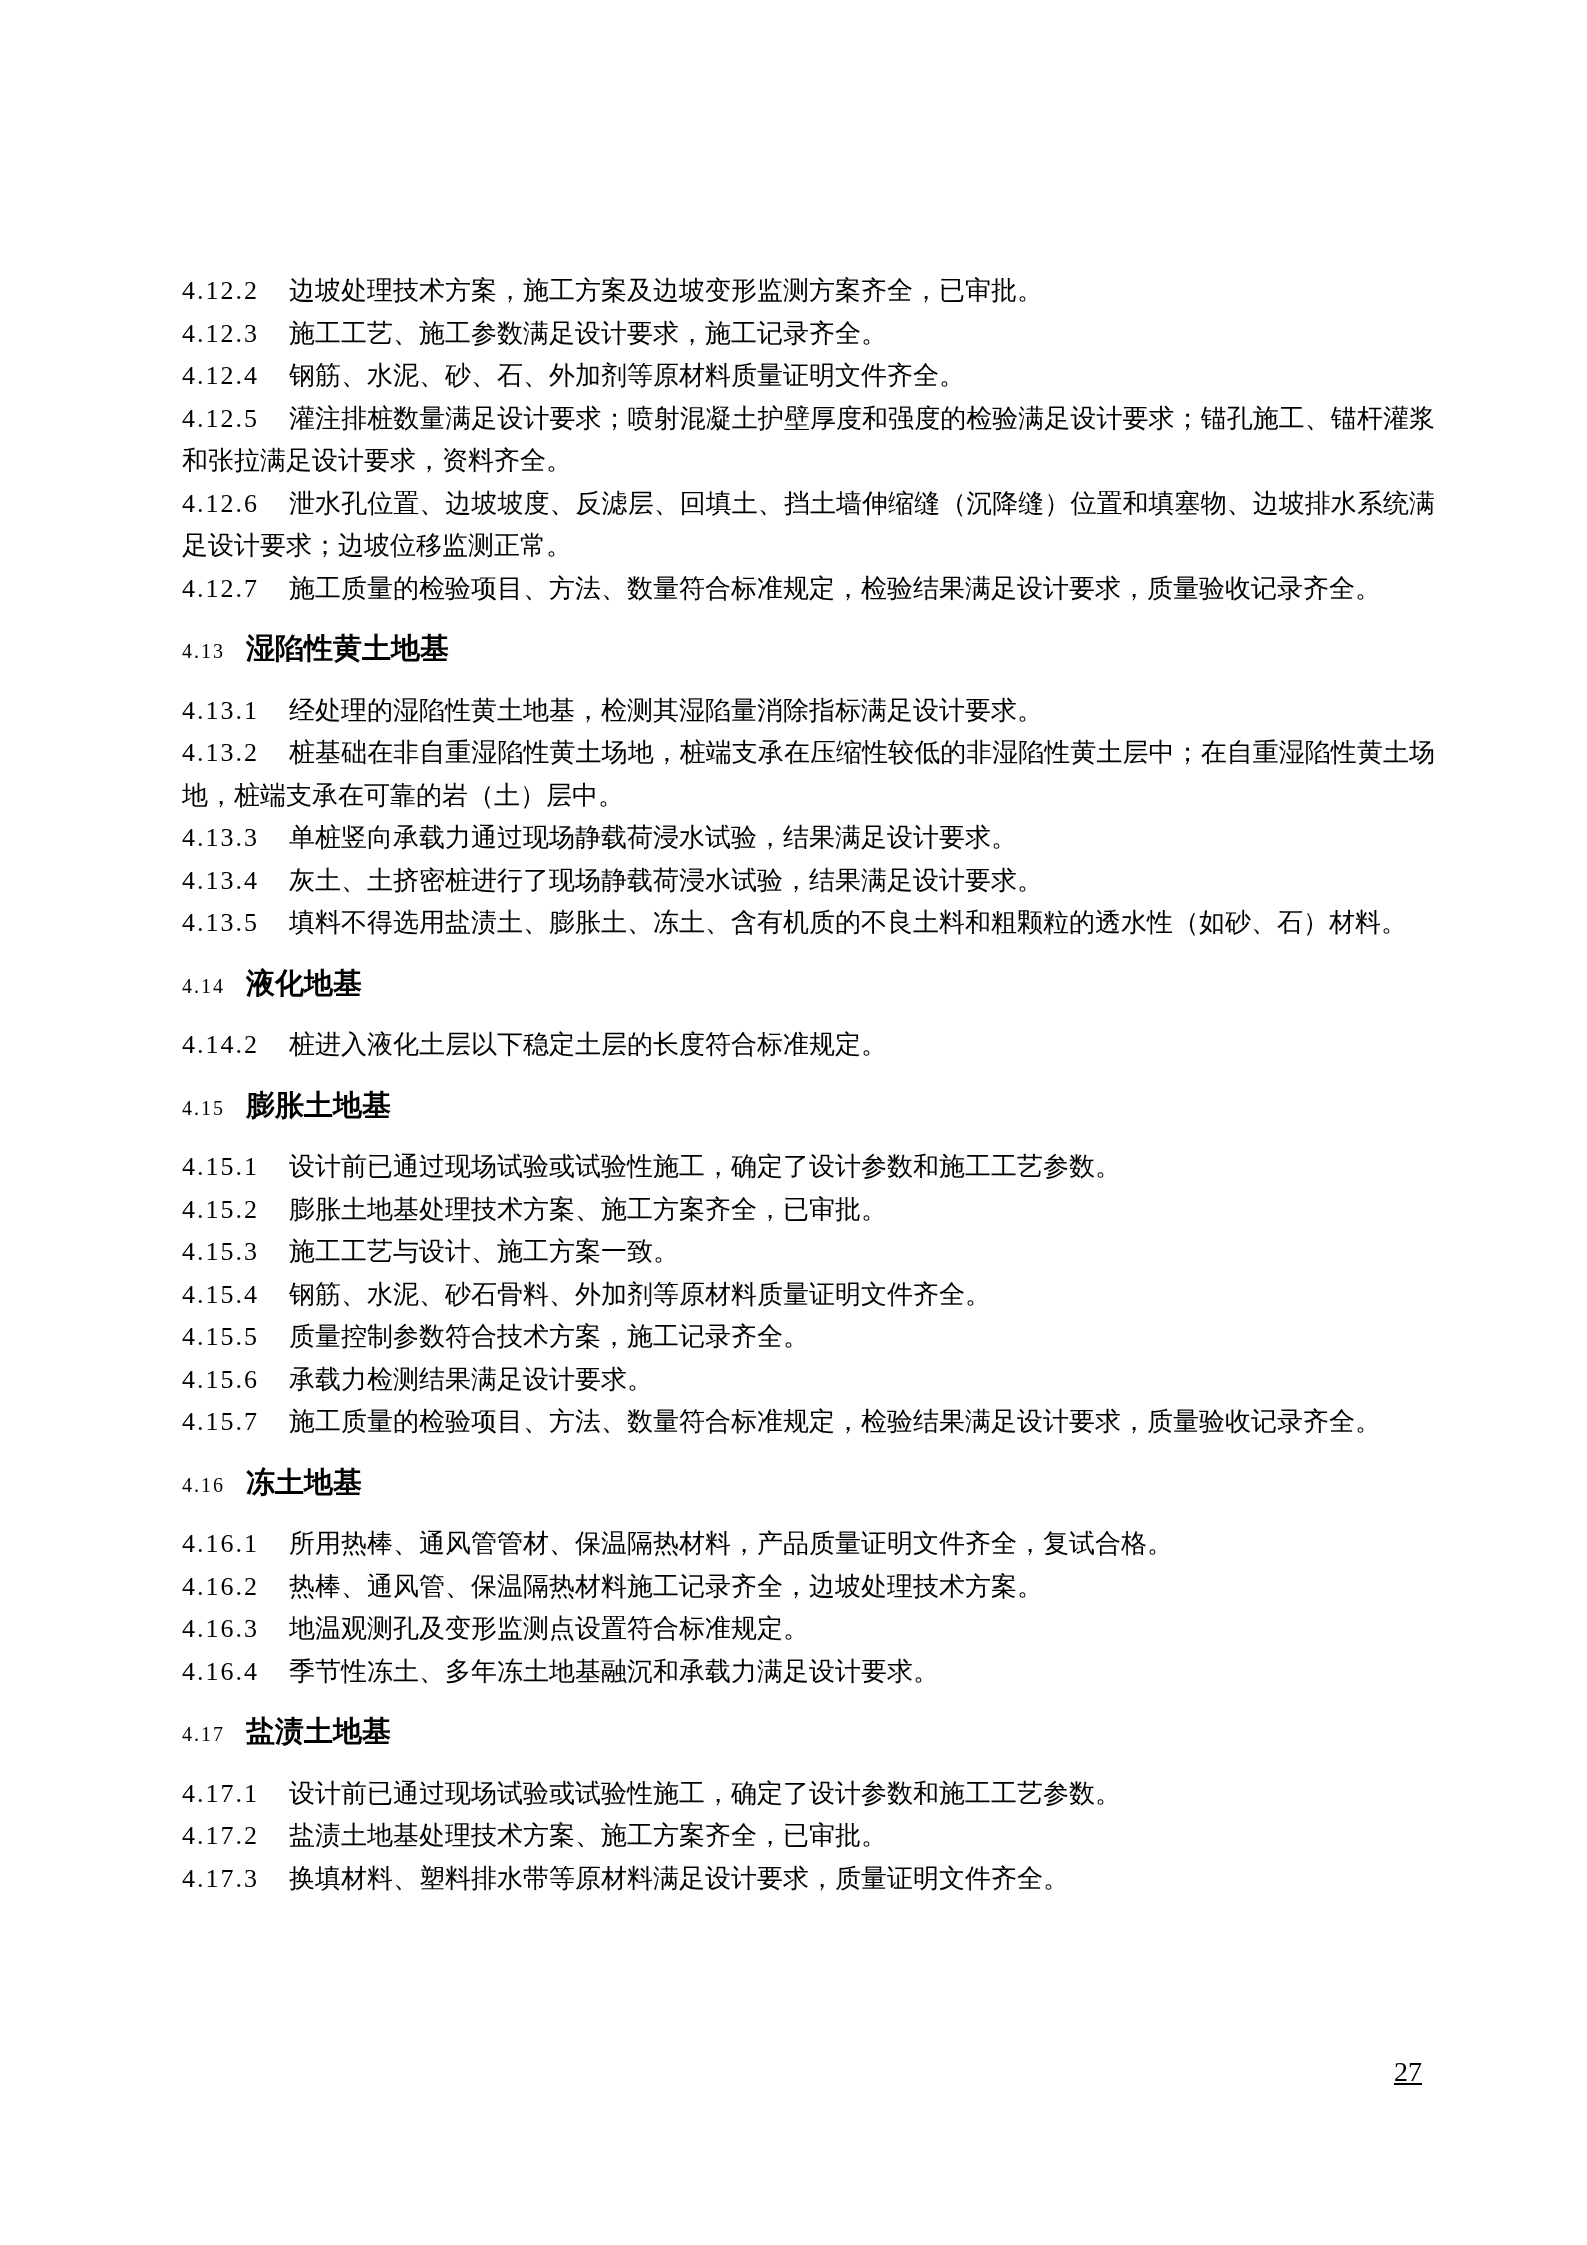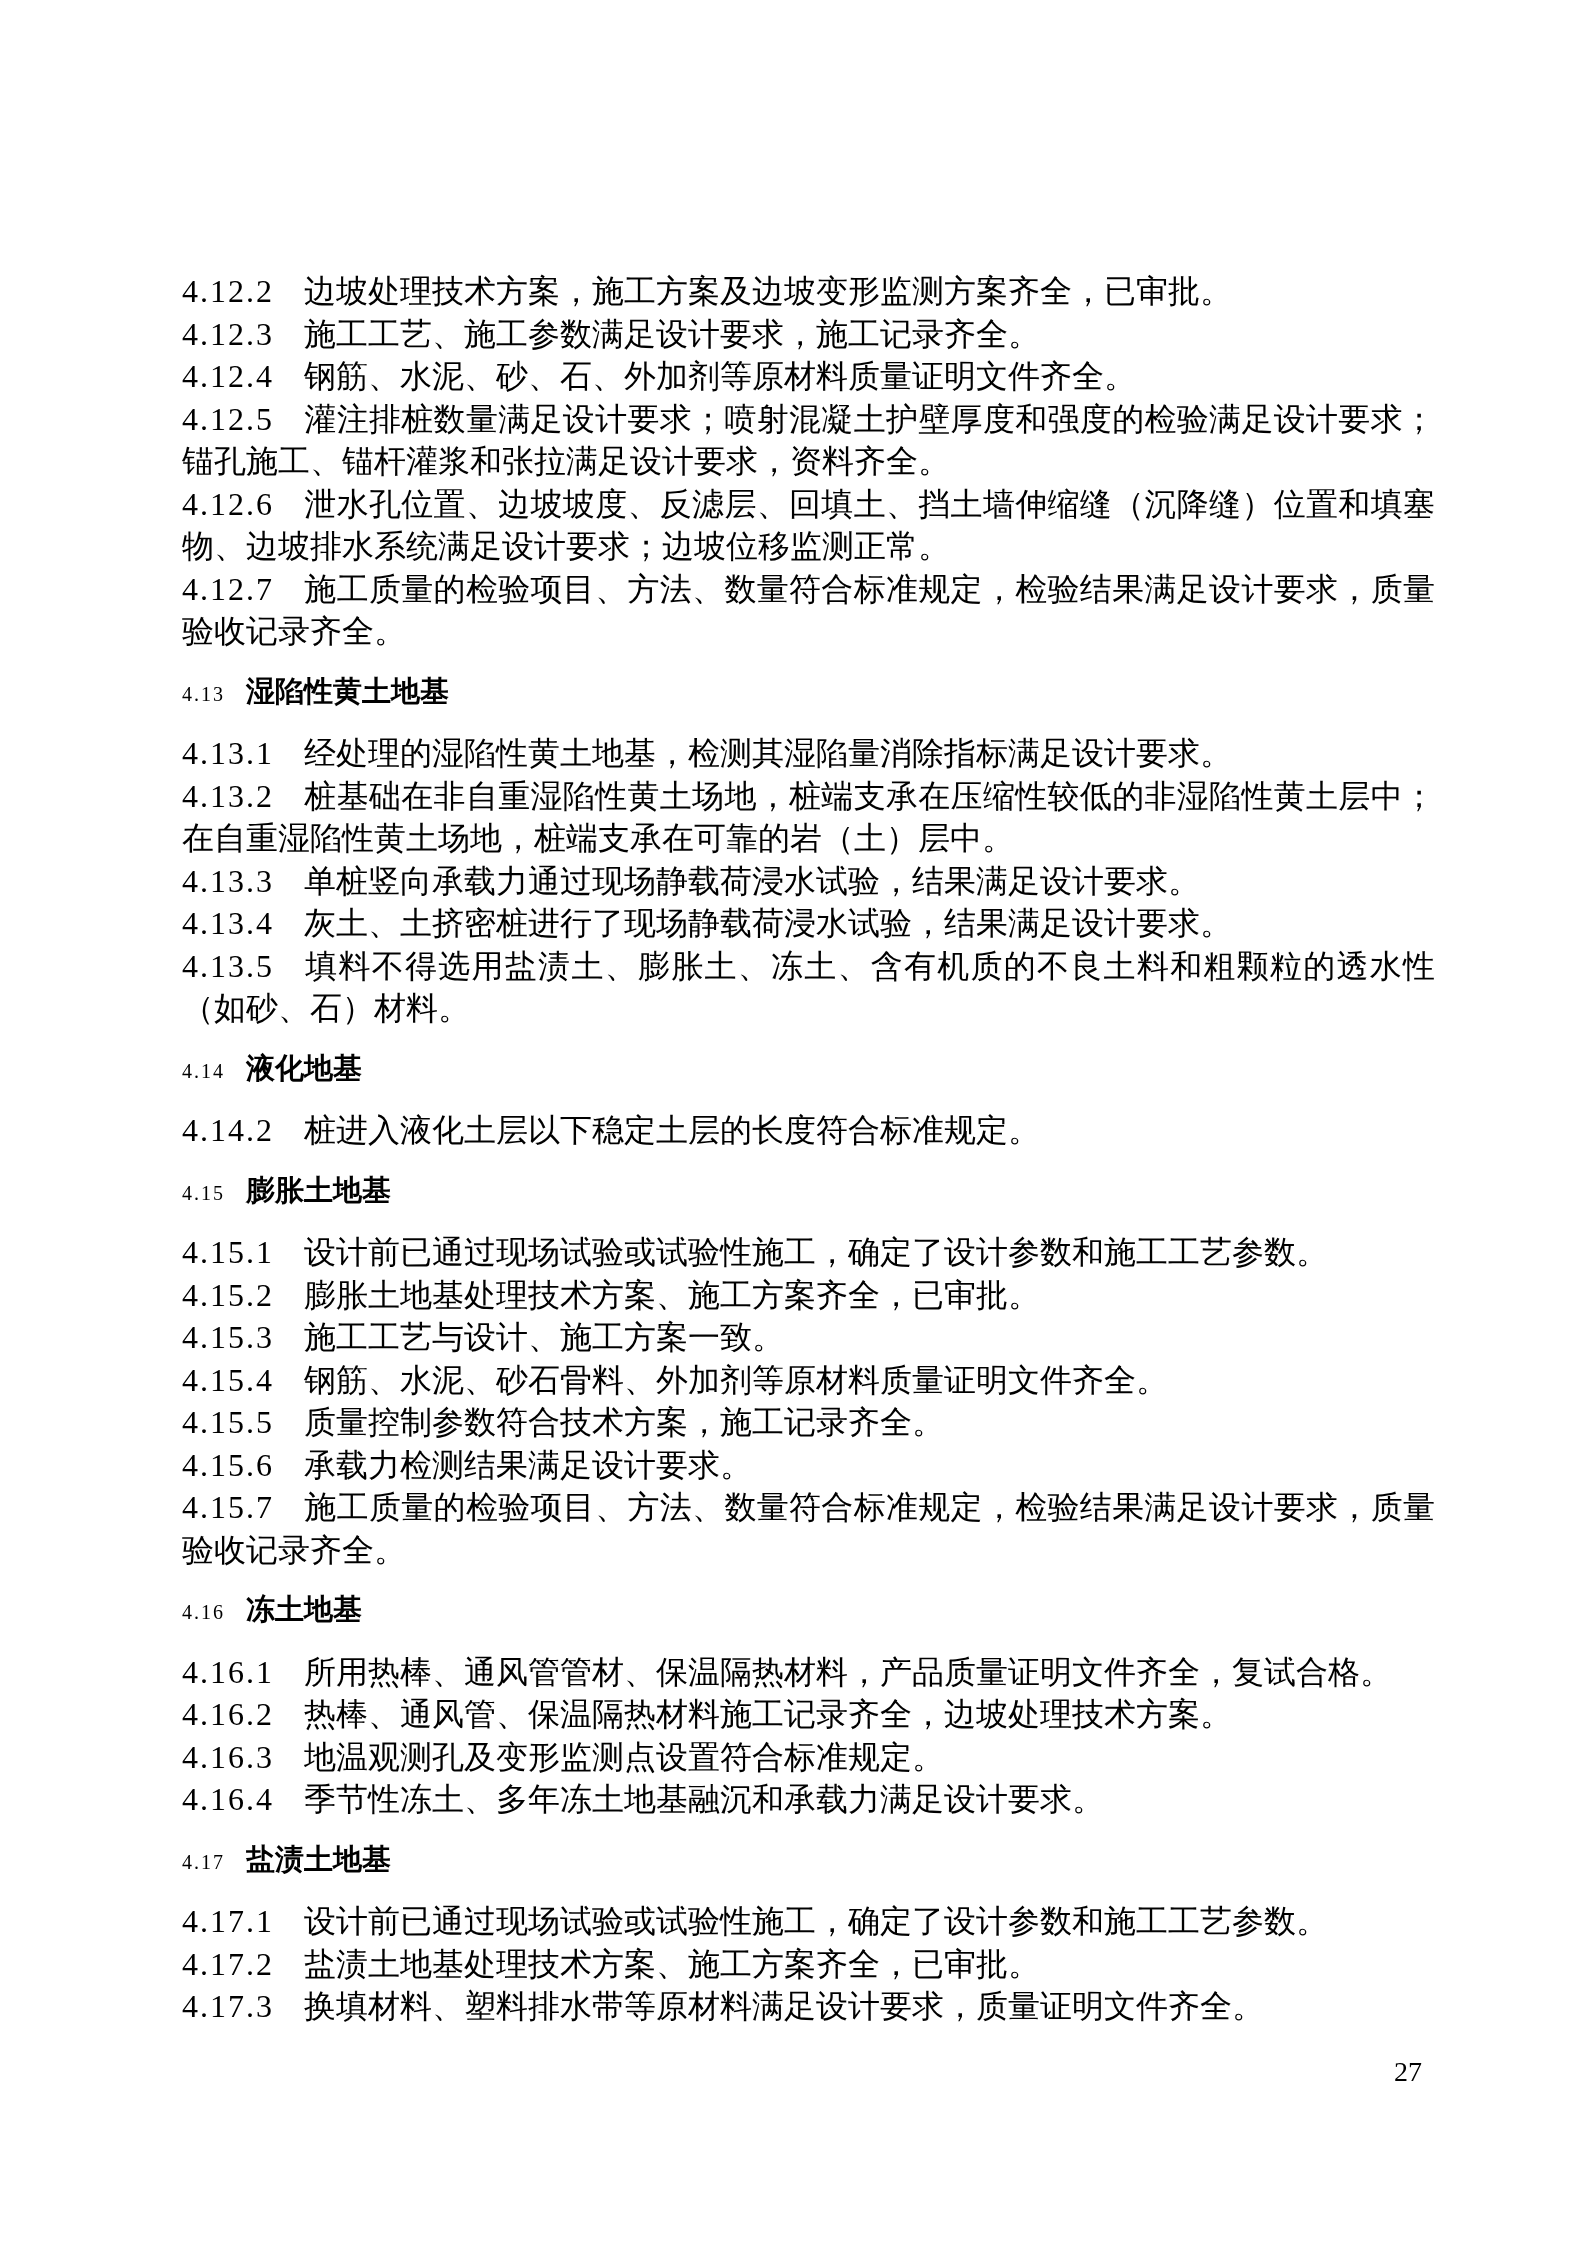--- a/index.html
+++ b/index.html
@@ -24,21 +24,21 @@
   }
   .content {
     position: absolute;
     left: 182px;
     top: 270px;
     width: 1253px;
   }
   p.clause {
     margin: 0;
     padding: 0;
-    font-size: 32px;
+    font-size: 26px;
     line-height: 42.5px;
     text-align: justify;
     text-justify: inter-ideograph;
     font-family: "Liberation Serif", "DejaVu Serif", serif;
     word-break: normal;
   }
   span.cnum {
     letter-spacing: 2px;
     padding-right: 30px;
     white-space: nowrap;
@@ -59,20 +59,21 @@
     padding-right: 21px;
     white-space: nowrap;
   }
   .page-number {
     position: absolute;
     left: 1394px;
     top: 2057px;
     font-size: 28px;
     line-height: 30px;
     font-family: "Liberation Serif", "DejaVu Serif", serif;
+    text-decoration: underline;
   }
 </style>
 </head>
 <body>
 
 <div class="page">
   <div class="content">
 
     <p class="clause"><span class="cnum">4.12.2</span><span class="ctext">边坡处理技术方案，施工方案及边坡变形监测方案齐全，已审批。</span></p>
     <p class="clause"><span class="cnum">4.12.3</span><span class="ctext">施工工艺、施工参数满足设计要求，施工记录齐全。</span></p>

